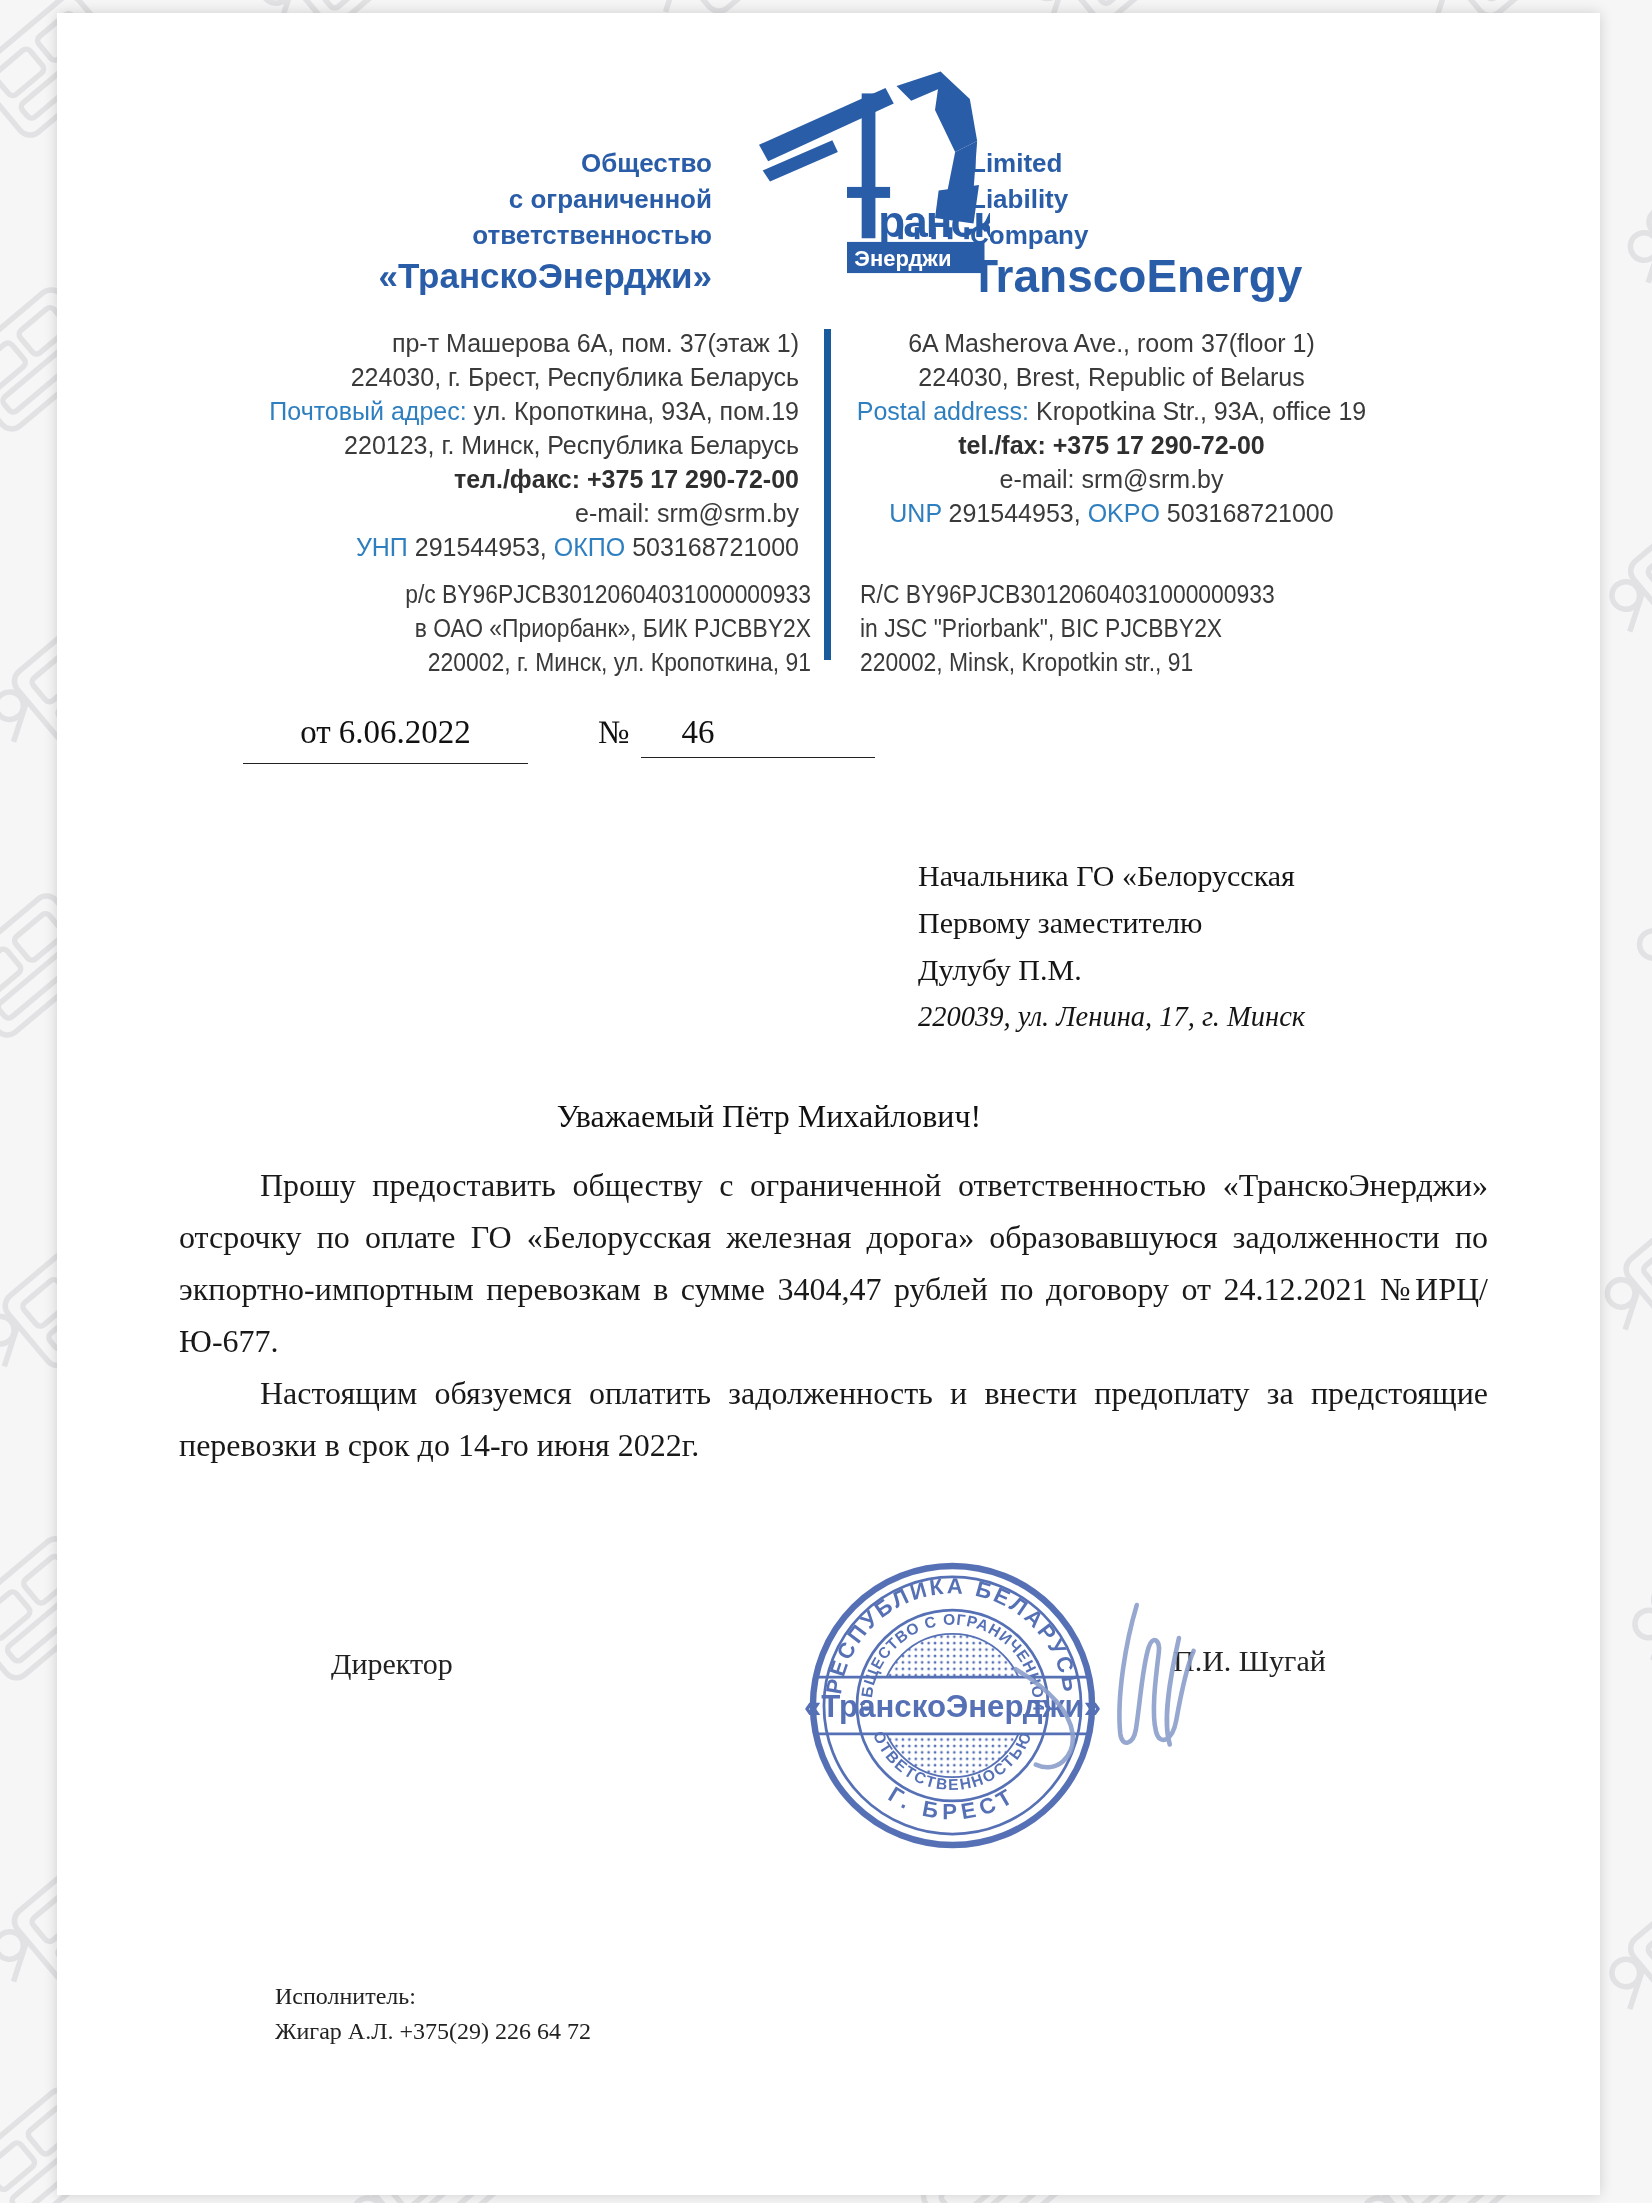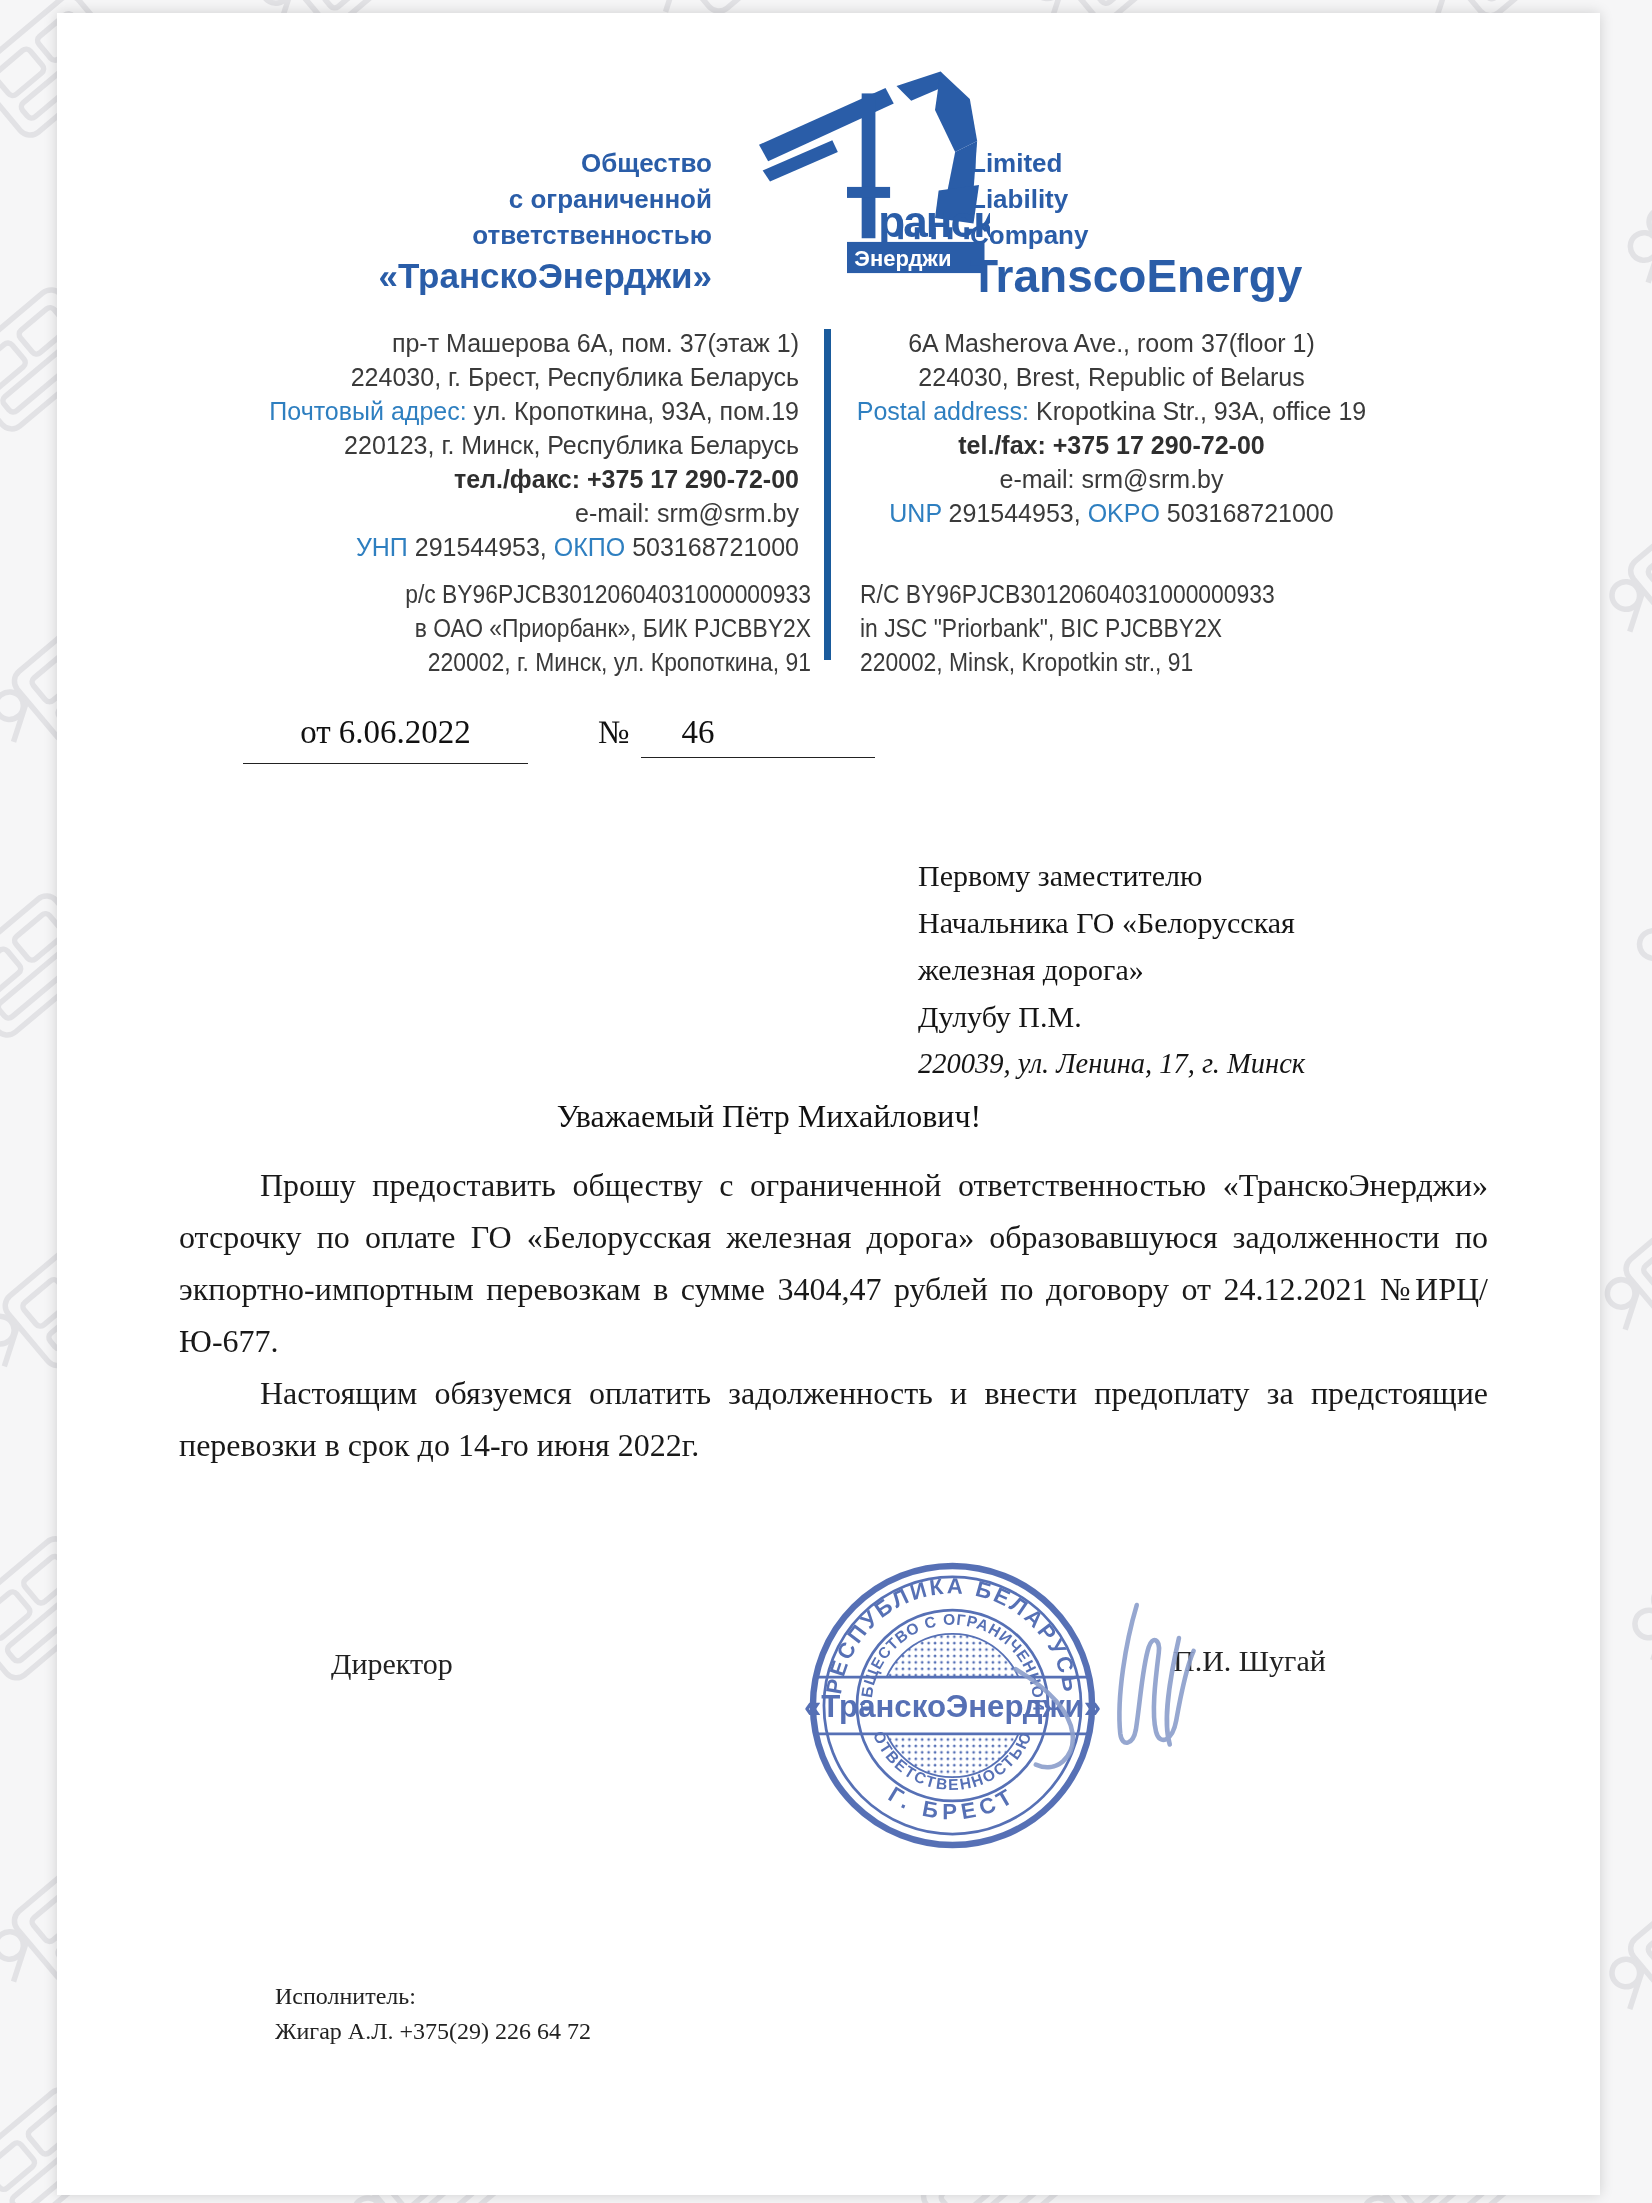--- a/index.html
+++ b/index.html
@@ -162,23 +162,22 @@
     <span class="line">R/C BY96PJCB30120604031000000933</span>
     <span class="line">in JSC "Priorbank", BIC PJCBBY2X</span>
     <span class="line">220002, Minsk, Kropotkin str., 91</span>
   </div>
 
   <div class="abs refline">
     <span class="u1">от 6.06.2022</span><span class="nosign">№</span><span class="u2">46</span>
   </div>
 
   <div class="abs recipient">
+    <div>Начальника ГО «Белорусская</div>
     <div>Первому заместителю</div>
-    <div>Начальника ГО «Белорусская</div>
-    <div>железная дорога»</div>
     <div>Дулубу П.М.</div>
     <div class="it">220039, ул. Ленина, 17, г. Минск</div>
   </div>
 
   <div class="abs salutation">Уважаемый Пётр Михайлович!</div>
 
   <div class="abs bodytext">
     <p>Прошу предоставить обществу с ограниченной ответственностью «ТранскоЭнерджи» отсрочку по оплате ГО «Белорусская железная дорога» образовавшуюся задолженности по экпортно-импортным перевозкам в сумме 3404,47 рублей по договору от 24.12.2021 №ИРЦ/Ю-677.</p>
     <p>Настоящим обязуемся оплатить задолженность и внести предоплату за предстоящие перевозки в срок до 14-го июня 2022г.</p>
   </div>

